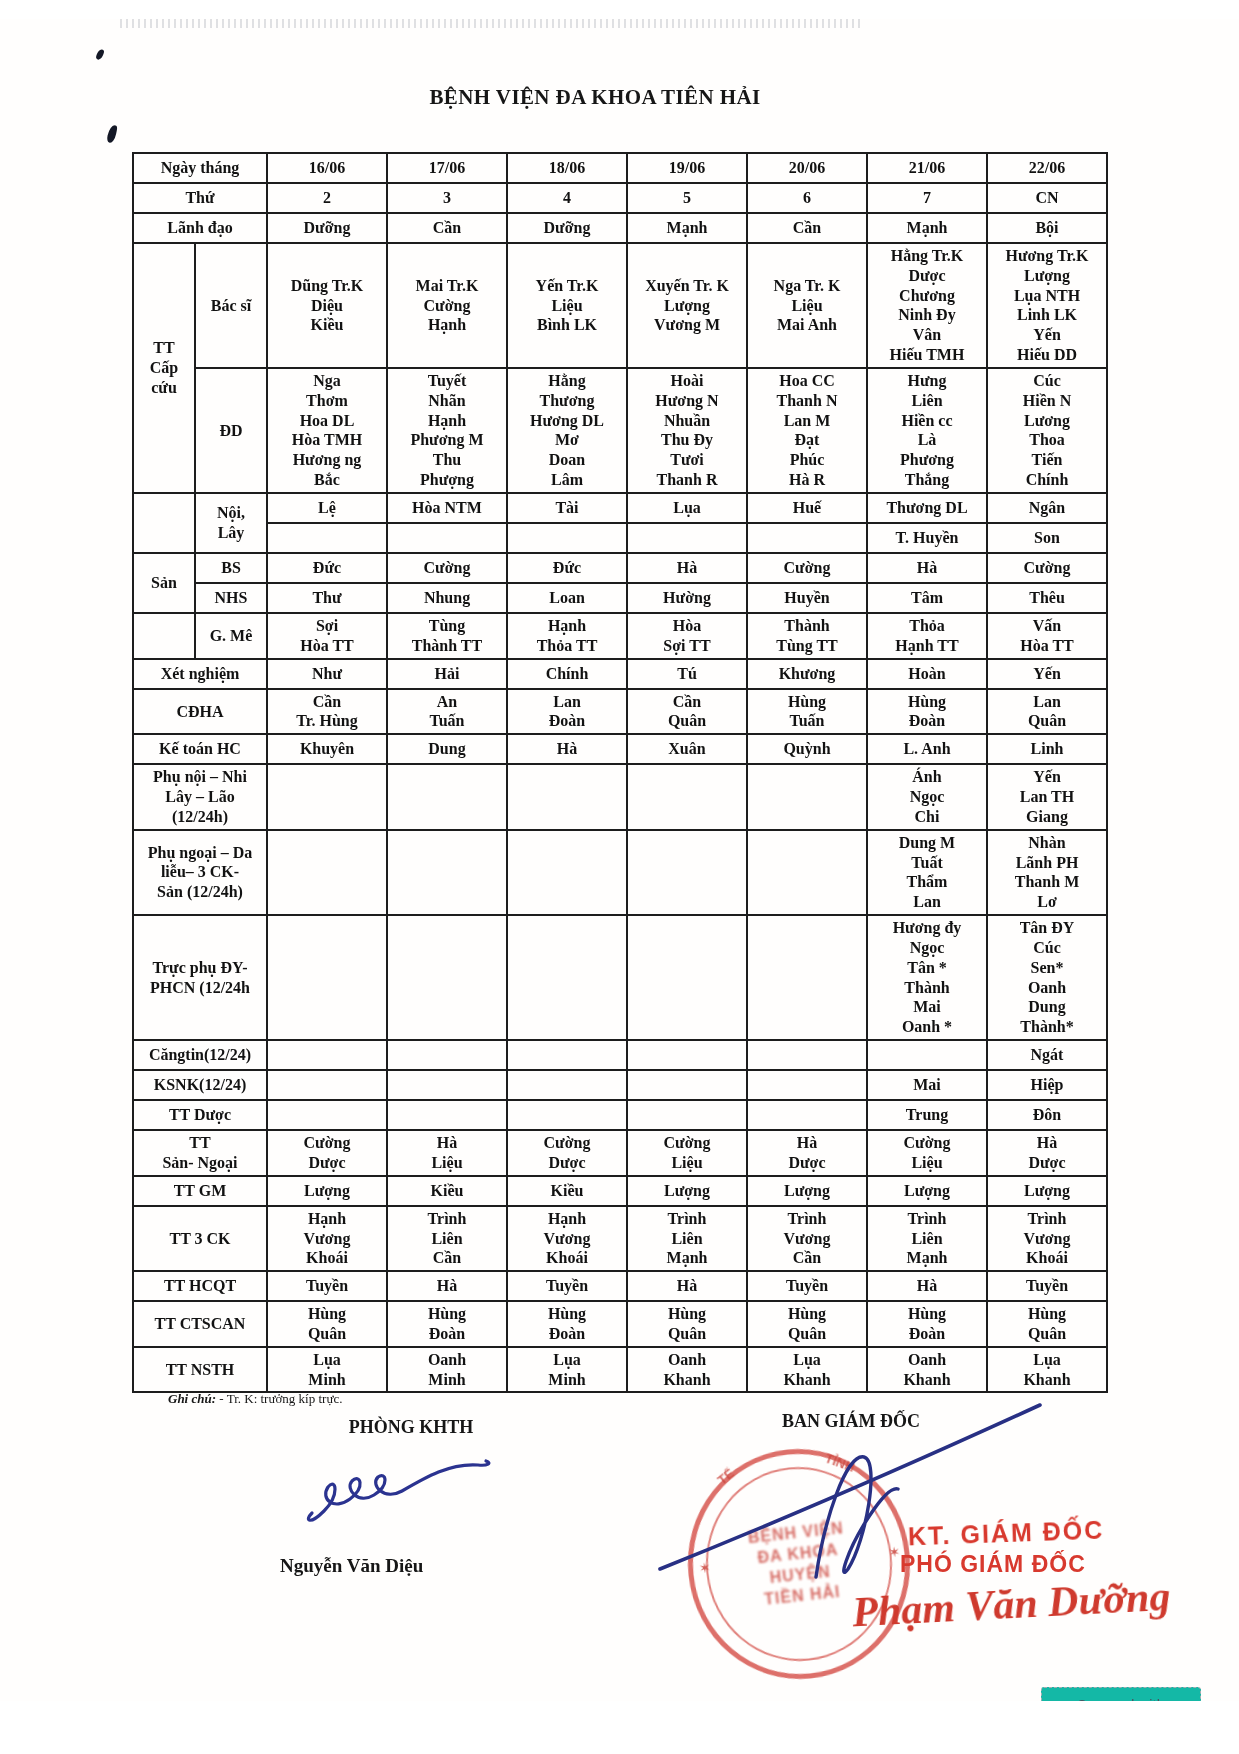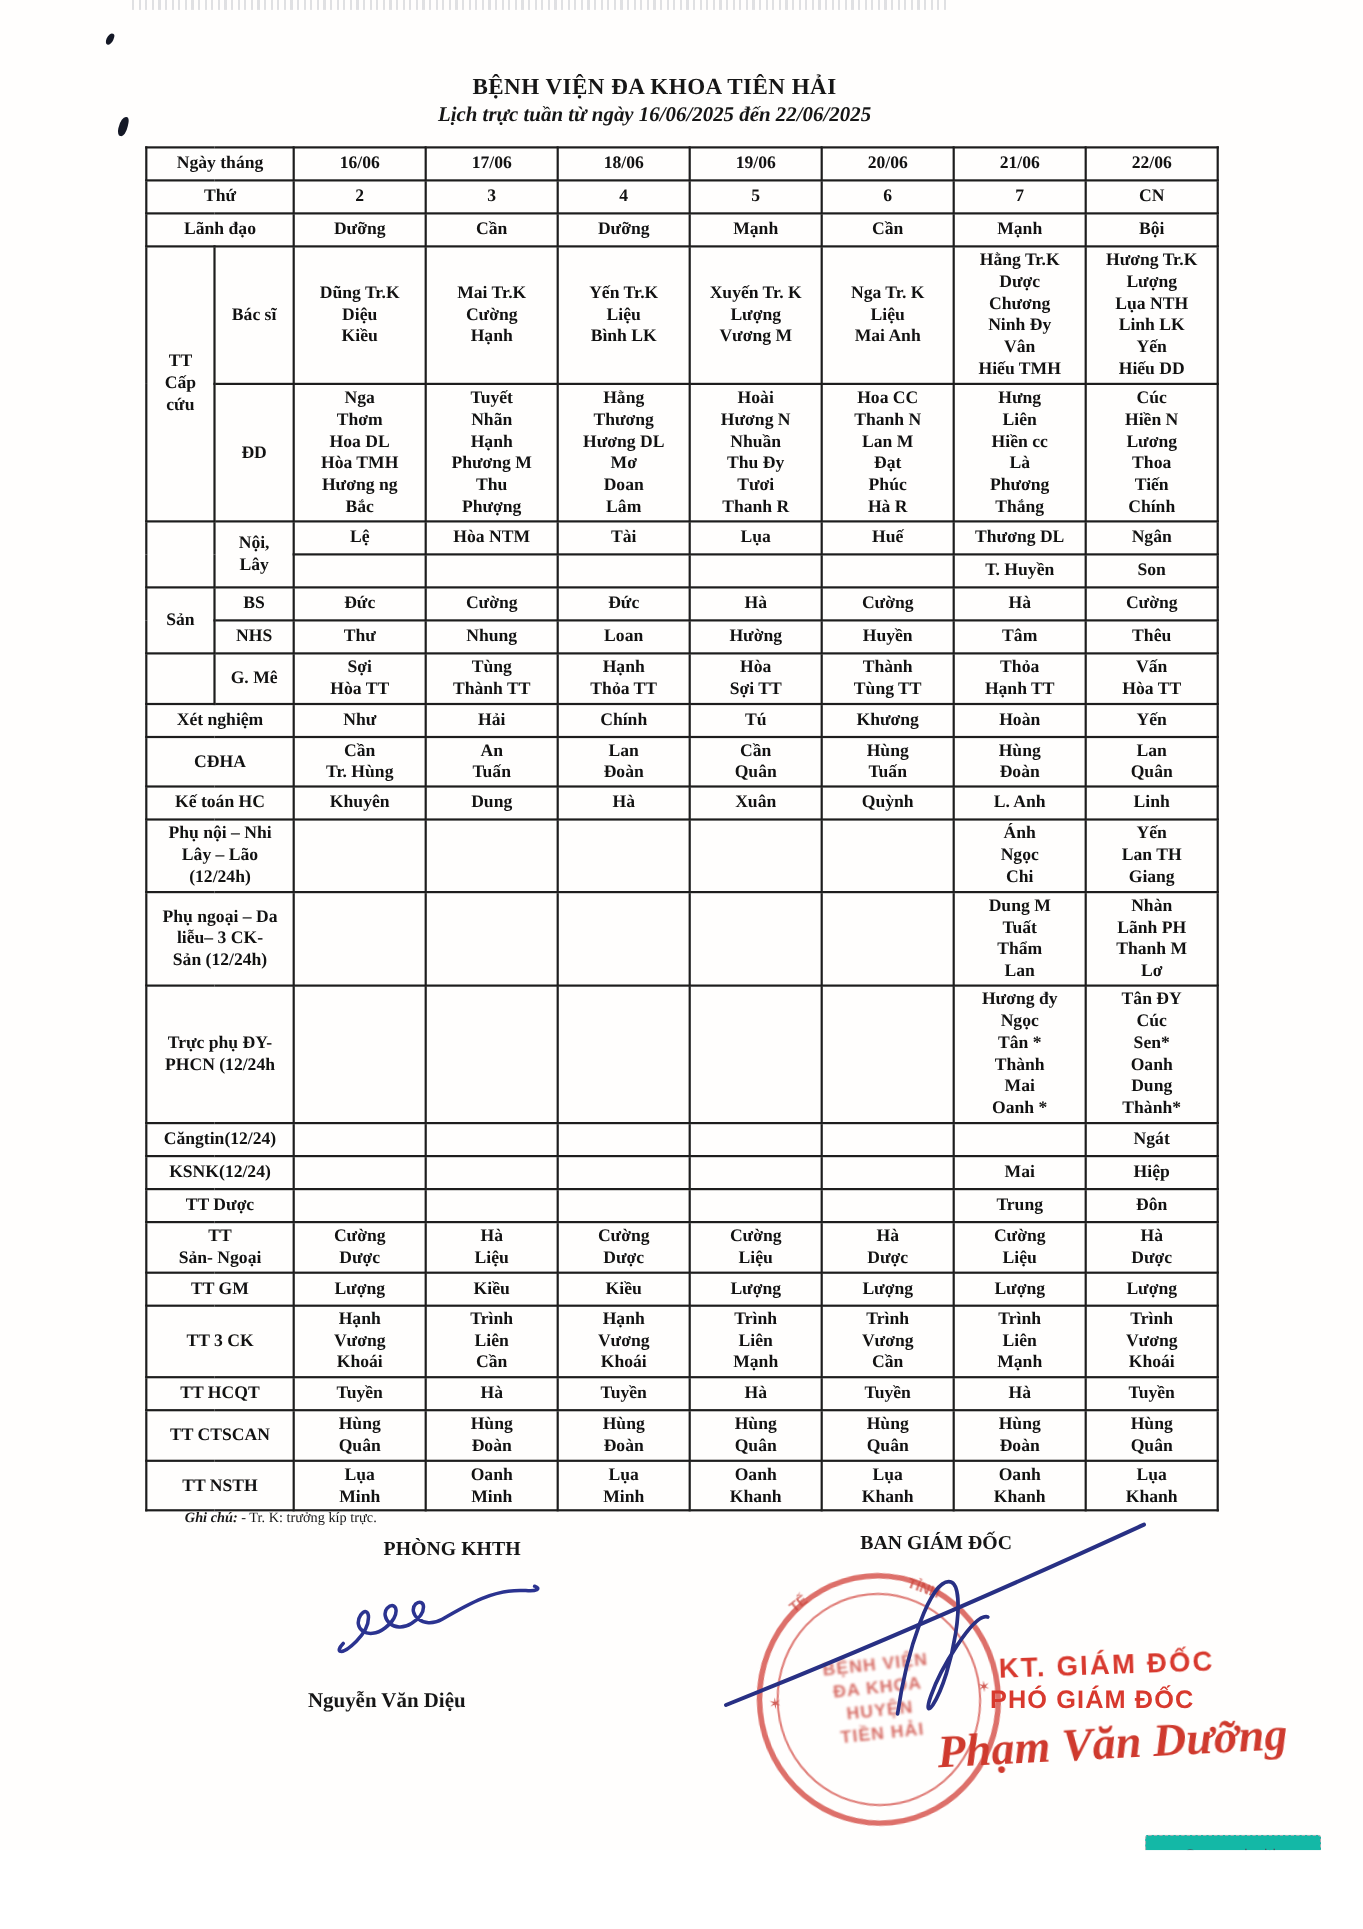--- a/index.html
+++ b/index.html
@@ -1,17 +1,17 @@
 <!DOCTYPE html>
 <html><head>
 <meta charset="utf-8">
 <style>
   html,body{margin:0;padding:0;background:#ffffff;}
   .page{position:relative;width:1239px;height:1682px;background:#fffefd;overflow:hidden;
-        font-family:"Liberation Serif","DejaVu Serif",serif;color:#161616;}
+        font-family:"Liberation Serif","DejaVu Serif",serif;color:#161616;margin-top:19px;}
 
   
   .streaks{position:absolute;top:0;left:120px;width:740px;height:9px;opacity:.45;
     background:repeating-linear-gradient(90deg,rgba(55,65,85,.35) 0 2px,transparent 2px 6px);}
   .mark{position:absolute;background:#141826;border-radius:60% 40% 55% 45%;}
   .mark.m1{left:97px;top:30px;width:6px;height:11px;transform:rotate(24deg);}
   .mark.m2{left:108px;top:106px;width:8px;height:18px;transform:rotate(12deg);border-radius:70% 30% 60% 40%;}
 
   .title{position:absolute;top:66px;left:0;width:1190px;text-align:center;
          font-size:21px;font-weight:bold;letter-spacing:.4px;}
@@ -75,21 +75,20 @@
 </head>
 <body>
 
 <div class="page">
 
   <div class="streaks"></div>
   <div class="mark m1"></div>
   <div class="mark m2"></div>
 
   <div class="title">BỆNH VIỆN ĐA KHOA TIÊN HẢI</div>
-  <div class="subtitle">Lịch trực tuần từ ngày 16/06/2025 đến 22/06/2025</div>
 
   <table class="sched">
     <colgroup>
       <col style="width:62px">
         <col style="width:72px">
       <col>
         <col>
         <col>
         <col>
         <col>

